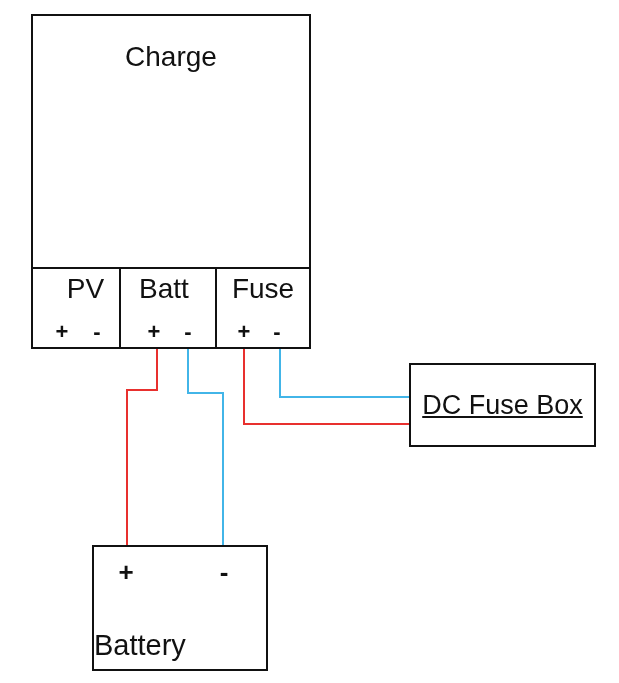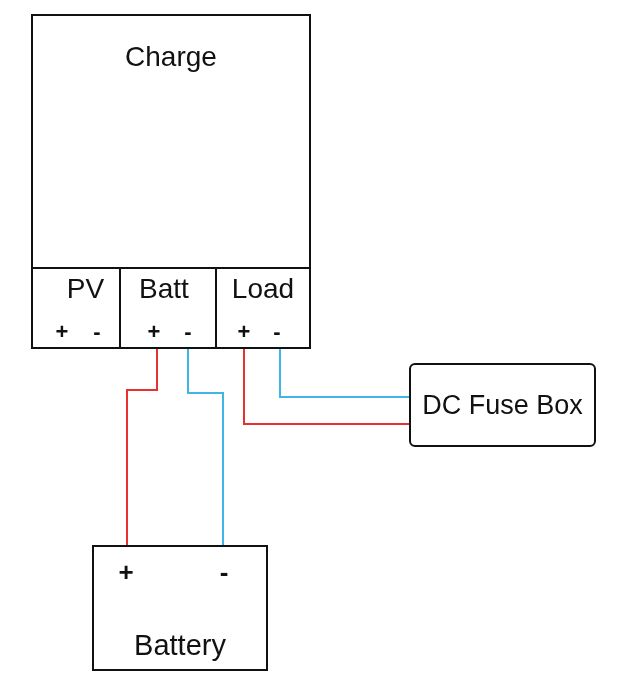--- a/index.html
+++ b/index.html
@@ -14,20 +14,21 @@
     height: 683px;
     background: var(--bg, #ffffff);
     color: var(--ink, #111111);
     overflow: hidden;
   }
   .box {
     position: absolute;
     box-sizing: border-box;
     border: 2px solid var(--ink, #111111);
     background: #ffffff;
+    text-decoration: underline;
   }
   .no-bottom { border-bottom: none; }
   .title-block {
     position: absolute;
     left: 0;
     right: 0;
     top: 22px;
     text-align: center;
     font-size: 28px;
     line-height: 38px;
@@ -73,42 +74,42 @@
     font-size: 26px;
     font-weight: bold;
     line-height: 26px;
     top: 12px;
   }
   .bat-label {
     position: absolute;
     left: 0;
     right: 0;
     top: 82px;
-    text-align: center;
+    text-align: left;
     font-size: 29px;
   }
 </style>
 </head>
 <body>
 
 <div id="canvas" style="--pos: #e8302e; --neg: #42b5e8; --ink: #111111; --bg: #ffffff;">
 
   <div class="box no-bottom" style="left:31px; top:14px; width:280px; height:253px;">
     <div class="title-block">
       <div>Charge</div>
     </div>
   </div>
 
   <div class="box" style="left:31px; top:267px; width:280px; height:82px;">
     <div class="divider" style="left:86px;"></div>
     <div class="divider" style="left:182px;"></div>
 
     <div class="t-label" style="left:0; width:105px;">PV</div>
     <div class="t-label" style="left:88px; width:86px;">Batt</div>
-    <div class="t-label" style="left:184px; width:92px;">Load</div>
+    <div class="t-label" style="left:184px; width:92px;">Fuse</div>
 
     <span class="sign" style="left:29px;  top:52px;">+</span>
     <span class="sign" style="left:64px;  top:52px;">-</span>
     <span class="sign" style="left:121px; top:52px;">+</span>
     <span class="sign" style="left:155px; top:52px;">-</span>
     <span class="sign" style="left:211px; top:52px;">+</span>
     <span class="sign" style="left:244px; top:52px;">-</span>
   </div>
 
   <div class="wire-group">
@@ -126,21 +127,21 @@
   <div class="wire-group">
     <div class="wire pos" style="left:243px; top:349px; width:2px; height:76px;"></div>
     <div class="wire pos" style="left:243px; top:423px; width:167px; height:2px;"></div>
   </div>
 
   <div class="wire-group">
     <div class="wire neg" style="left:279px; top:349px; width:2px; height:49px;"></div>
     <div class="wire neg" style="left:279px; top:396px; width:131px; height:2px;"></div>
   </div>
 
-  <div class="box fusebox-label" style="left:409px; top:363px; width:187px; height:84px;border-radius:6px;">
+  <div class="box fusebox-label" style="left:409px; top:363px; width:187px; height:84px;">
     <span>DC Fuse Box</span>
   </div>
 
   <div class="box" style="left:92px; top:545px; width:176px; height:126px;">
     <span class="bat-sign" style="left:32px;">+</span>
     <span class="bat-sign" style="left:130px;">-</span>
     <div class="bat-label">Battery</div>
   </div>
 
 </div>

